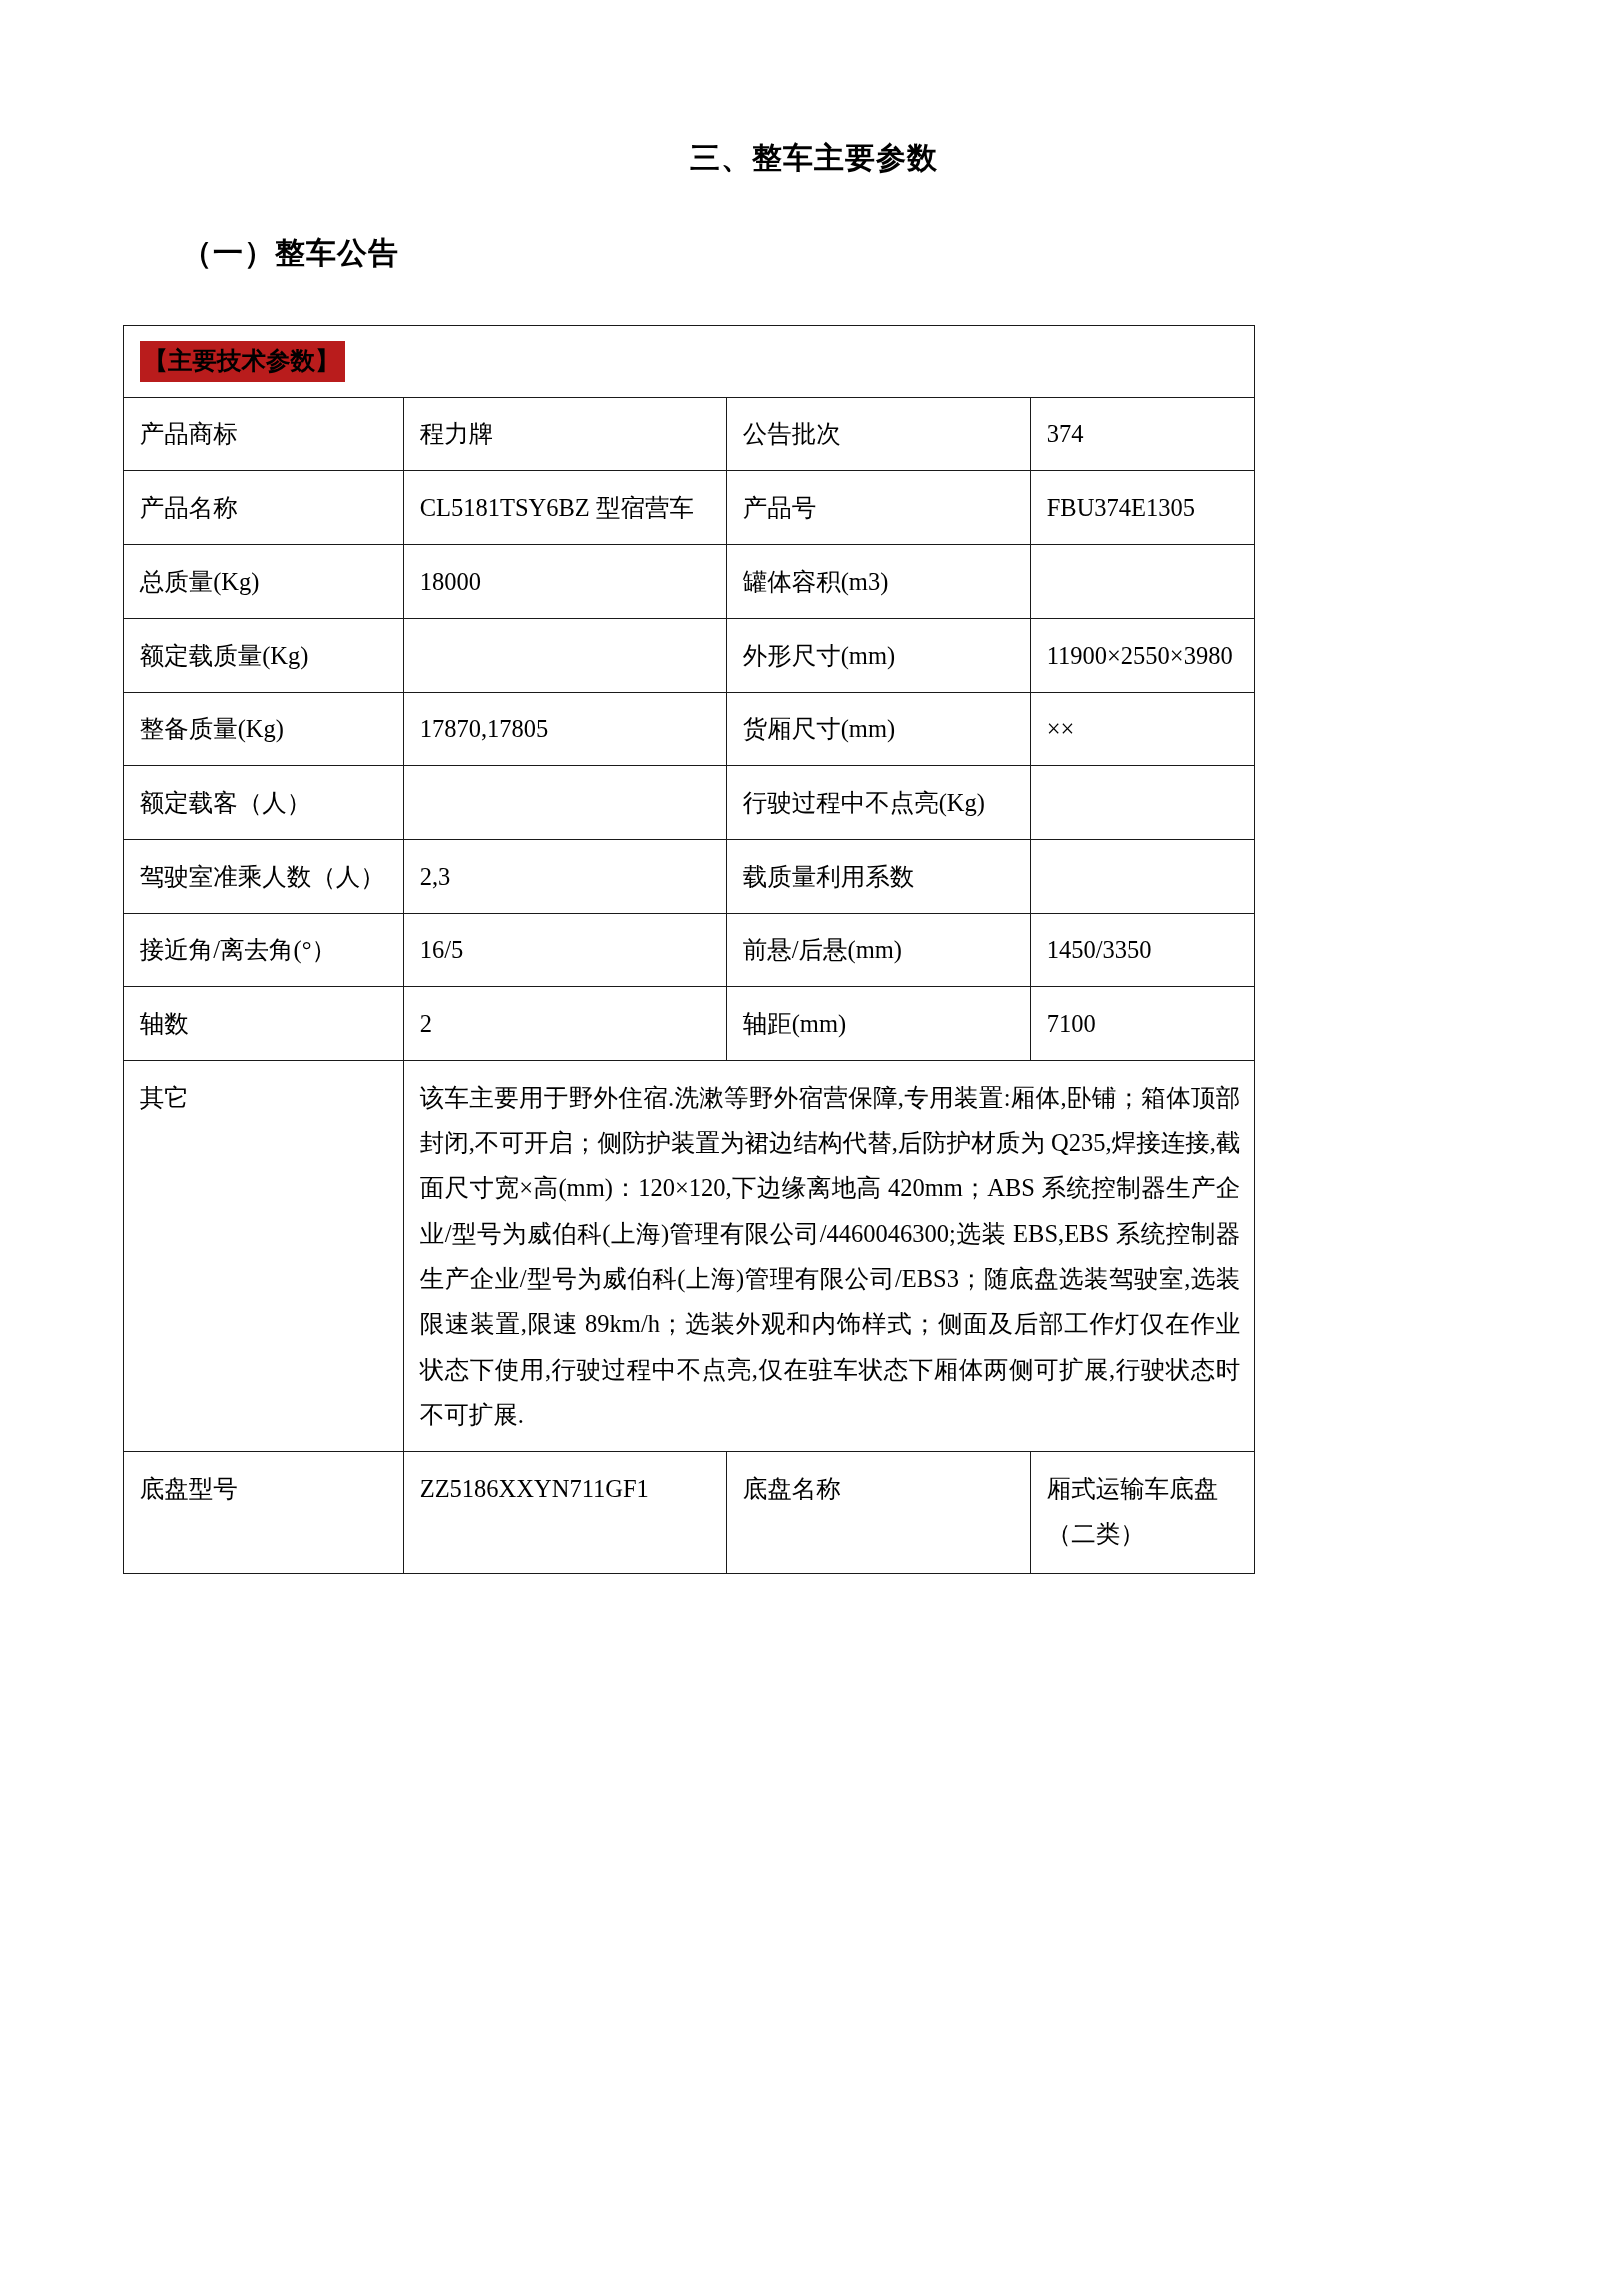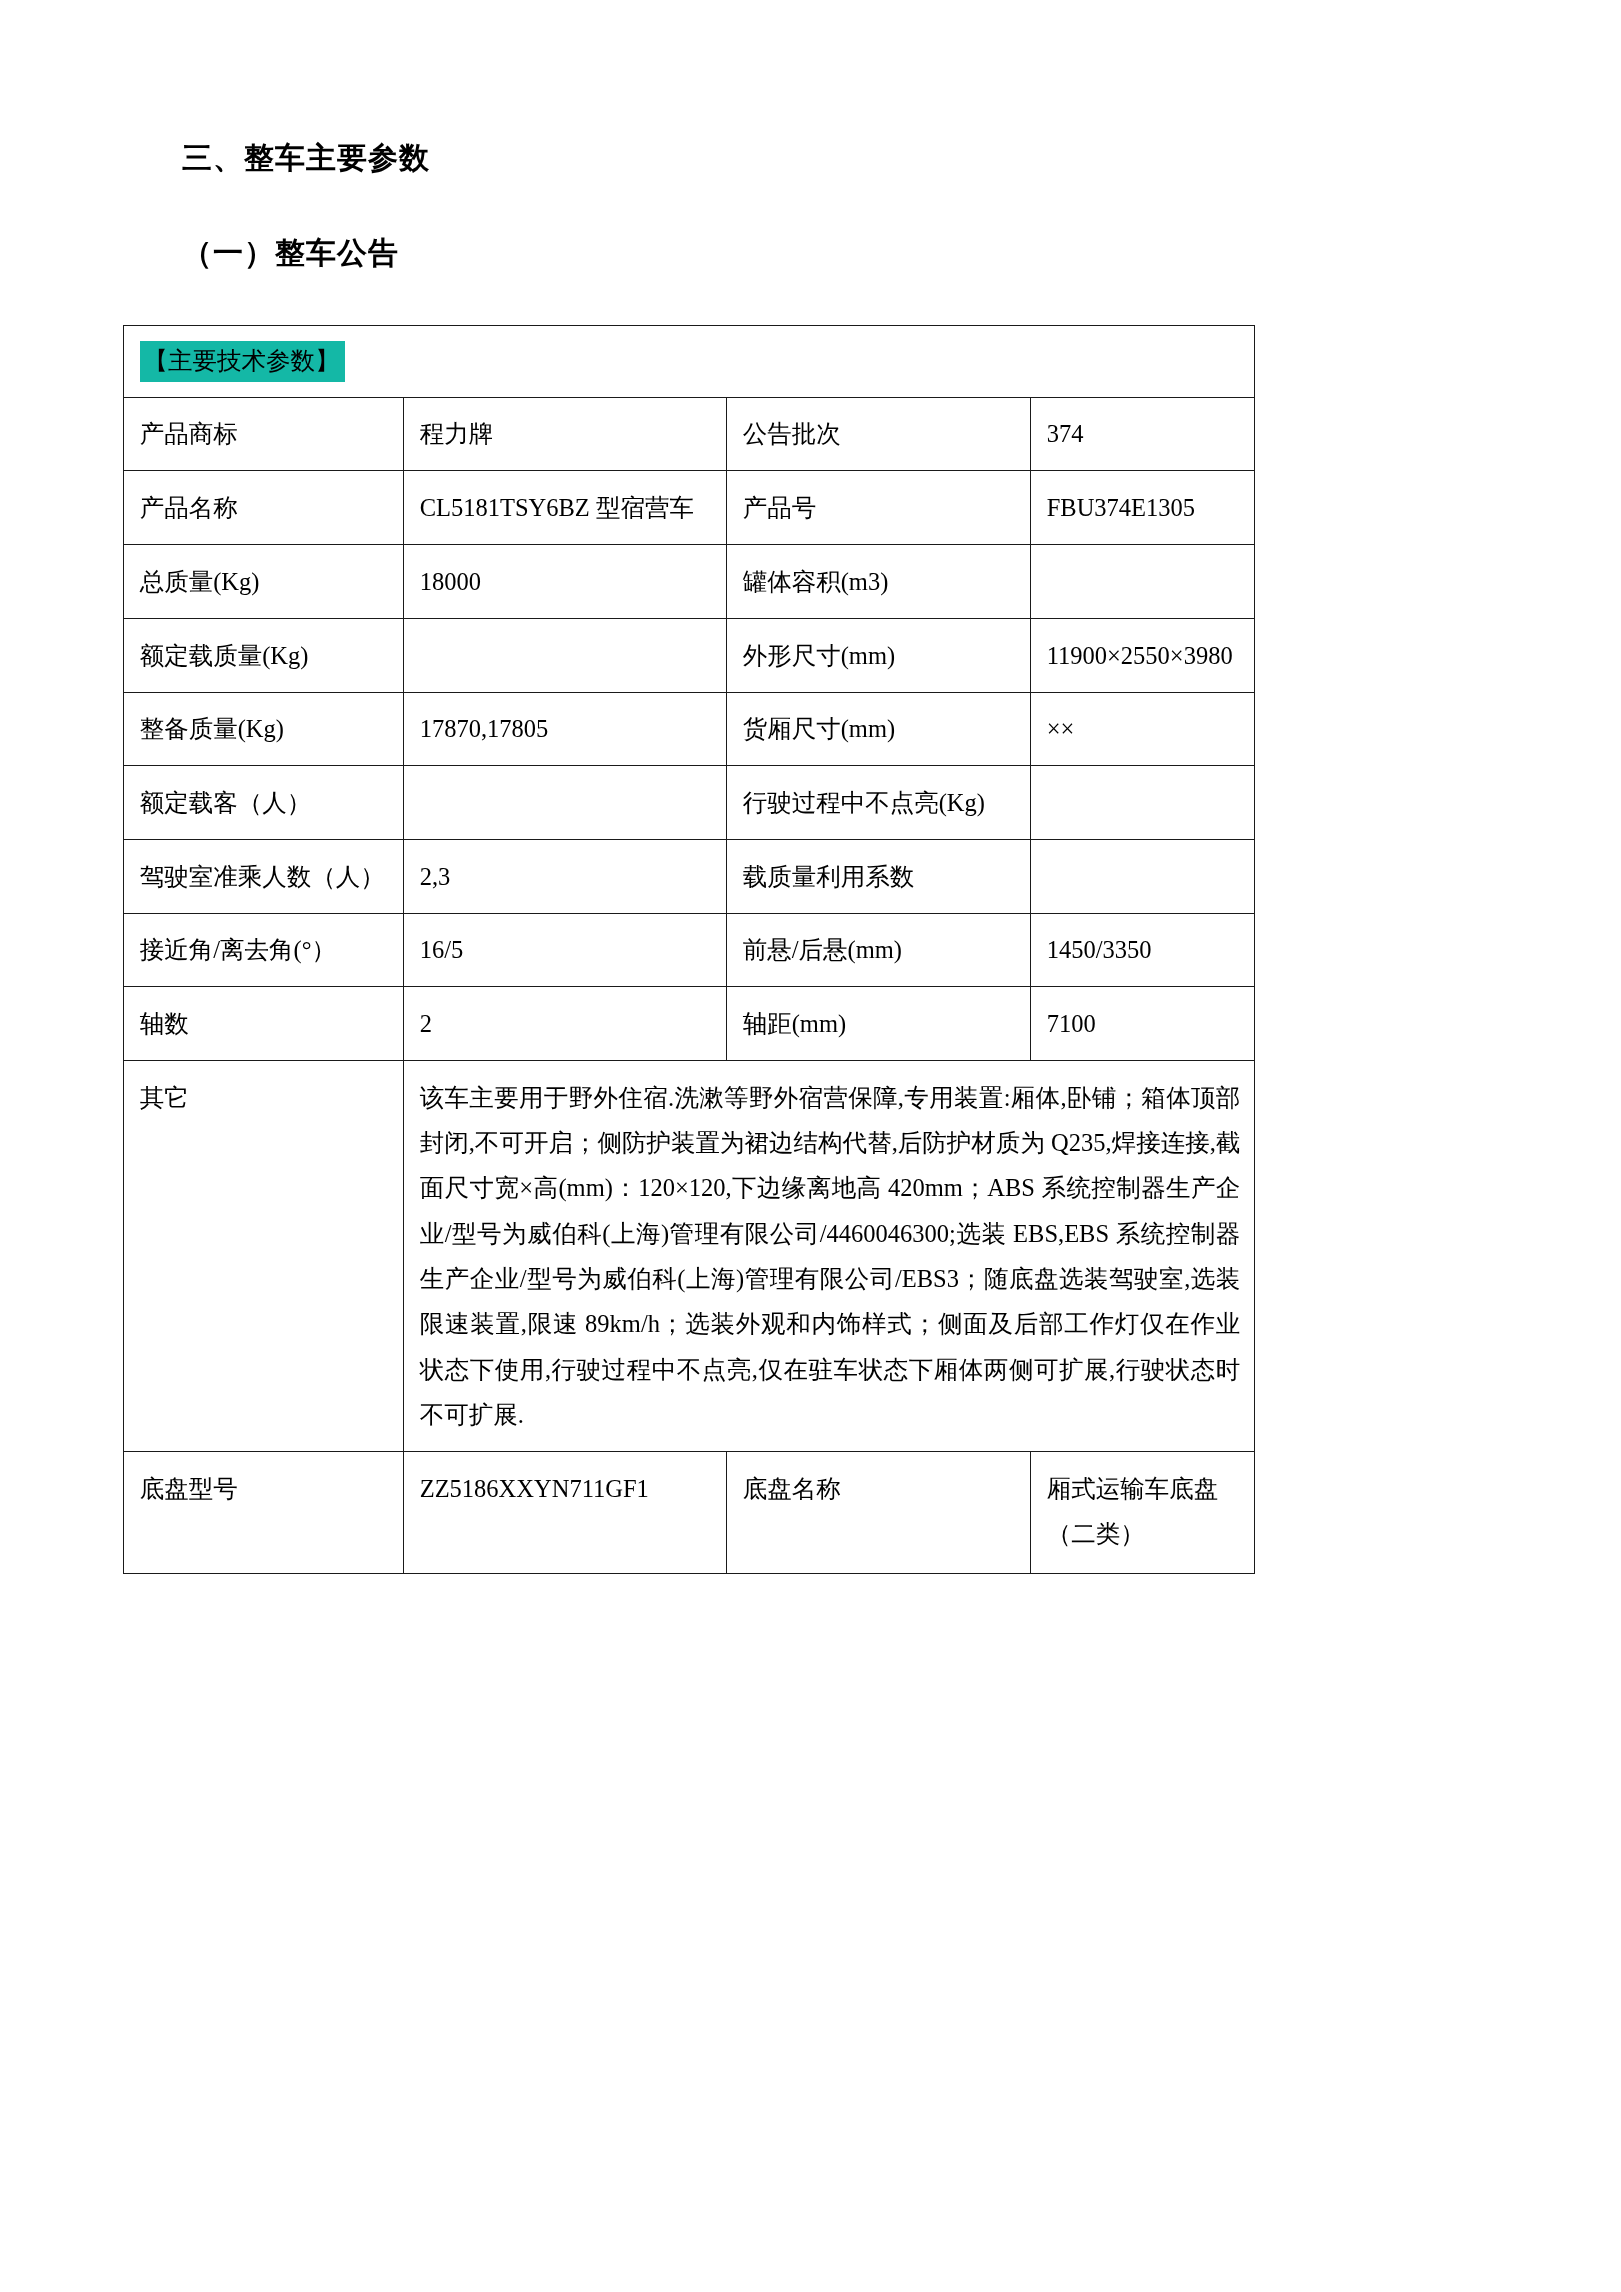--- a/index.html
+++ b/index.html
@@ -27,20 +27,21 @@
     left: 182px;
     top: 137px;
     width: 1264px;
   }
   .heading-1 {
     font-size: 30px;
     font-weight: bold;
     letter-spacing: 1px;
     line-height: 1.4;
     margin: 0 0 53px 0;
+    text-align: center;
   }
   .heading-2 {
     font-size: 30px;
     font-weight: bold;
     letter-spacing: 1px;
     line-height: 1.4;
     margin: 0 0 51px 0;
   }
   table.params {
     border-collapse: collapse;
@@ -59,23 +60,23 @@
   col.c1 { width: 280px; }
   col.c2 { width: 323px; }
   col.c3 { width: 304px; }
   col.c4 { width: 224px; }
 
   .section-cell {
     padding: 11.8px 13.7px 13.7px 15.7px !important;
   }
   .section-tag {
     display: inline-block;
-    background: #14b8a6;
+    background: #b91c1c;
     font-size: 24.5px;
-    font-weight: normal;
+    font-weight: bold;
     padding: 2px 5.9px 3.9px 3.9px;
     line-height: 1.45;
   }
   .tall-row td { height: 94px; }
   .note-cell {
     line-height: 2.05;
     padding-top: 15.7px;
     padding-bottom: 17.6px;
   }
   .note-cell p {

